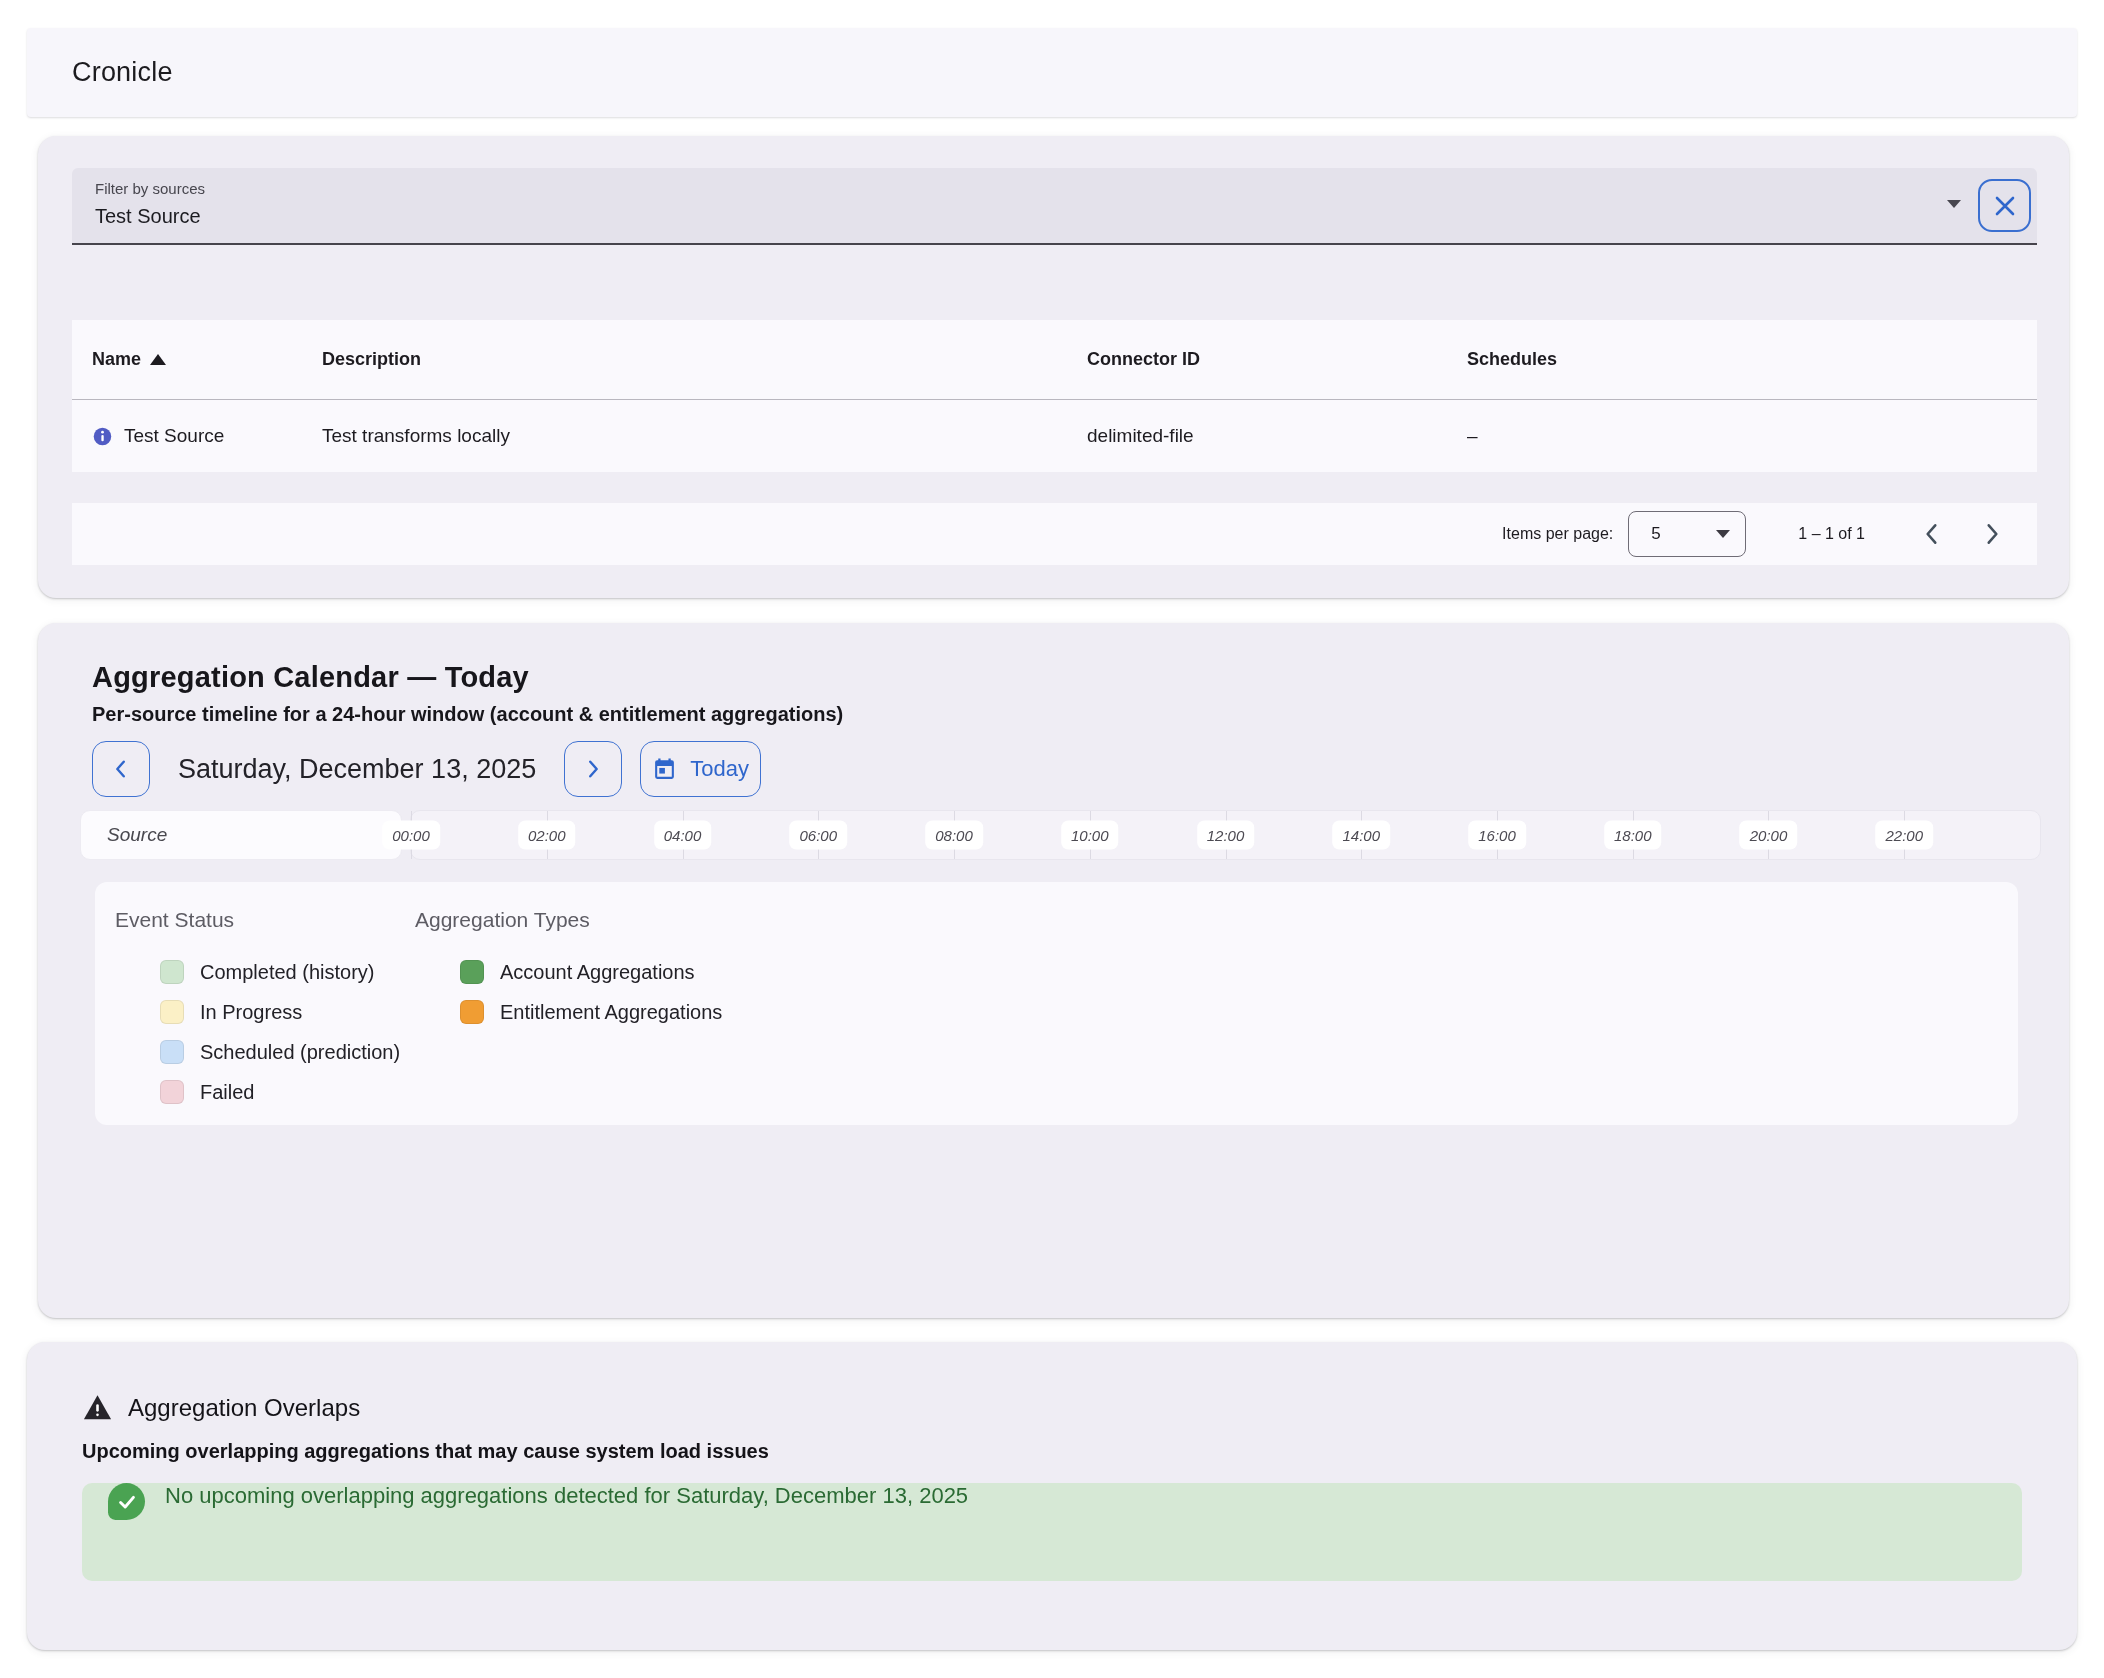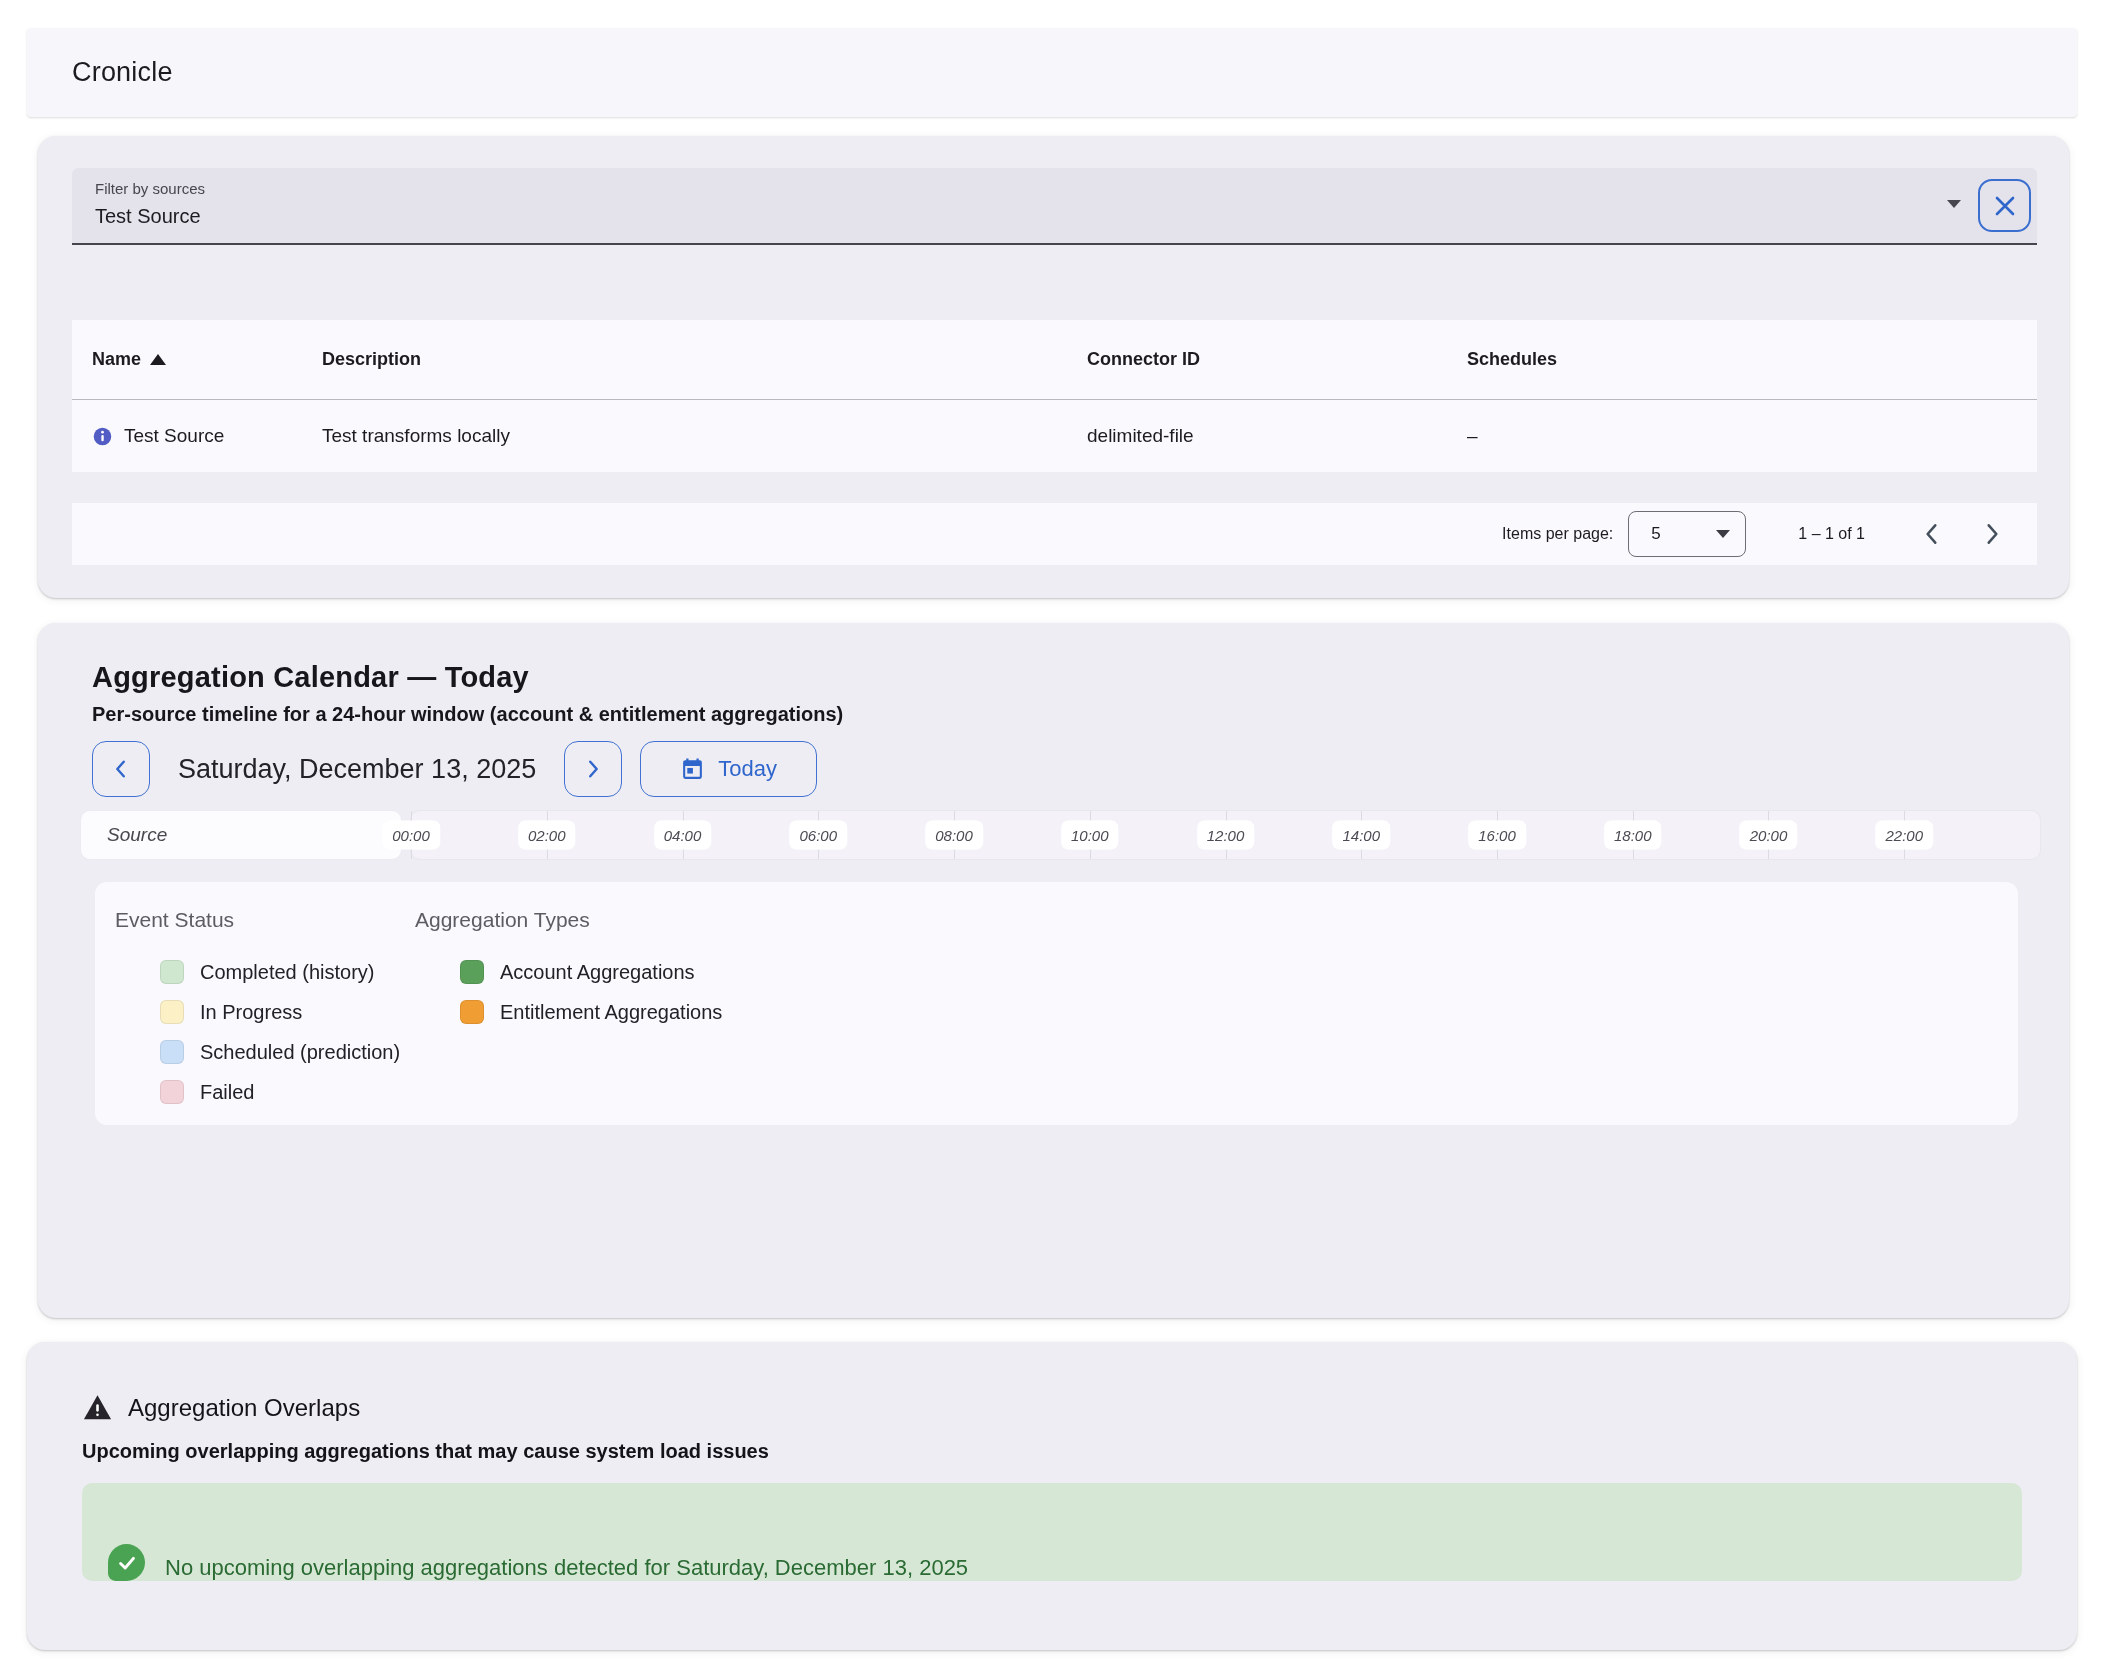--- a/index.html
+++ b/index.html
@@ -55,21 +55,21 @@
   .pg-prev { margin-left:48px; } .pg-next { margin-left:22px; }
 
   
   .cal-title { font-size:29px; font-weight:700; color:#17161b; letter-spacing:.2px; }
   .cal-subtitle { font-size:20px; font-weight:700; margin-top:9px; color:#17161b; }
   .date-nav { margin-top:15px; display:flex; align-items:center; }
   .nav-btn { width:58px; height:56px; border:1.6px solid #3f72d2; border-radius:14px;
     background:transparent; display:flex; align-items:center; justify-content:center; cursor:pointer; }
   .date-label { font-size:27px; color:#232228; margin:0 28px; }
   .today-btn { margin-left:18px; height:56px; border:1.6px solid #3f72d2; border-radius:14px;
-    background:transparent; display:flex; align-items:center; gap:13px; padding:0 39px;
+    background:transparent; display:flex; align-items:center; gap:13px; padding:0 11px;
     color:#2f66cc; font-size:22px; cursor:pointer; font-family:inherit; }
 
   .timeline { margin-top:13px; margin-left:-12px; display:flex; gap:8px; height:50px;font-style:italic; }
   .source-cell { width:322px; background:#fcfbfe; border:1px solid #edebf2; border-radius:10px;
     display:flex; align-items:center; padding-left:26px; font-size:19px; color:#49484f; }
   .strip { flex:1; position:relative; background:#f4f2f8; border:1px solid #e8e6ee; border-radius:10px; }
   .tick { position:absolute; top:0; bottom:0; width:1px; background:#dcdae3; }
   .chip { position:absolute; top:50%; transform:translate(-50%,-50%); background:#ffffff;
     border-radius:7px; padding:6px 10px; font-size:15px; color:#4c4a52; white-space:nowrap; }
 
@@ -79,21 +79,21 @@
   .leg-title { font-size:21px; color:#5d5c64; margin-bottom:24px; }
   .leg-item { display:flex; align-items:flex-end; gap:16px; height:28px; margin-bottom:12px;
     font-size:20px; color:#222127;margin-left:45px; }
   .swatch { width:24px; height:24px; border-radius:6px; border:1px solid rgba(0,0,0,.08); flex:none; }
 
   
   .ov-title-row { display:flex; align-items:center; gap:15px; }
   .ov-title { font-size:24px; font-weight:500; color:#141318; }
   .ov-subtitle { font-size:20px; font-weight:700; margin-top:17px; color:#141318; }
   .success-box { margin-top:20px; height:98px; background:#d6e8d5; border-radius:10px;
-    display:flex; align-items:flex-end; padding-left:26px; gap:20px; }
+    display:flex; align-items:flex-start; padding-left:26px; gap:20px; }
   .check-blob { width:37px; height:37px; background:#4aa352; border-radius:50% 50% 50% 20%;
     display:flex; align-items:center; justify-content:center; flex:none; }
   .success-text { font-size:22px; color:#2a6a33; }
 </style>
 </head>
 <body>
 
 <header class="app-bar">
   <div class="app-title">Cronicle</div>
 </header>

